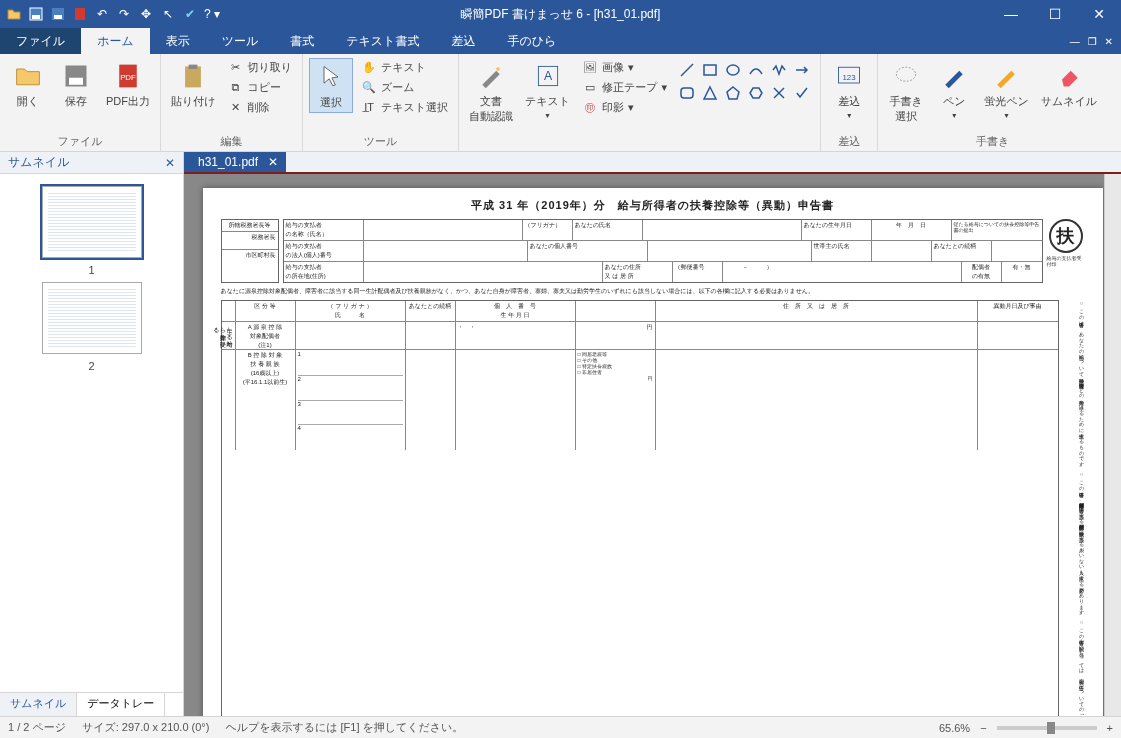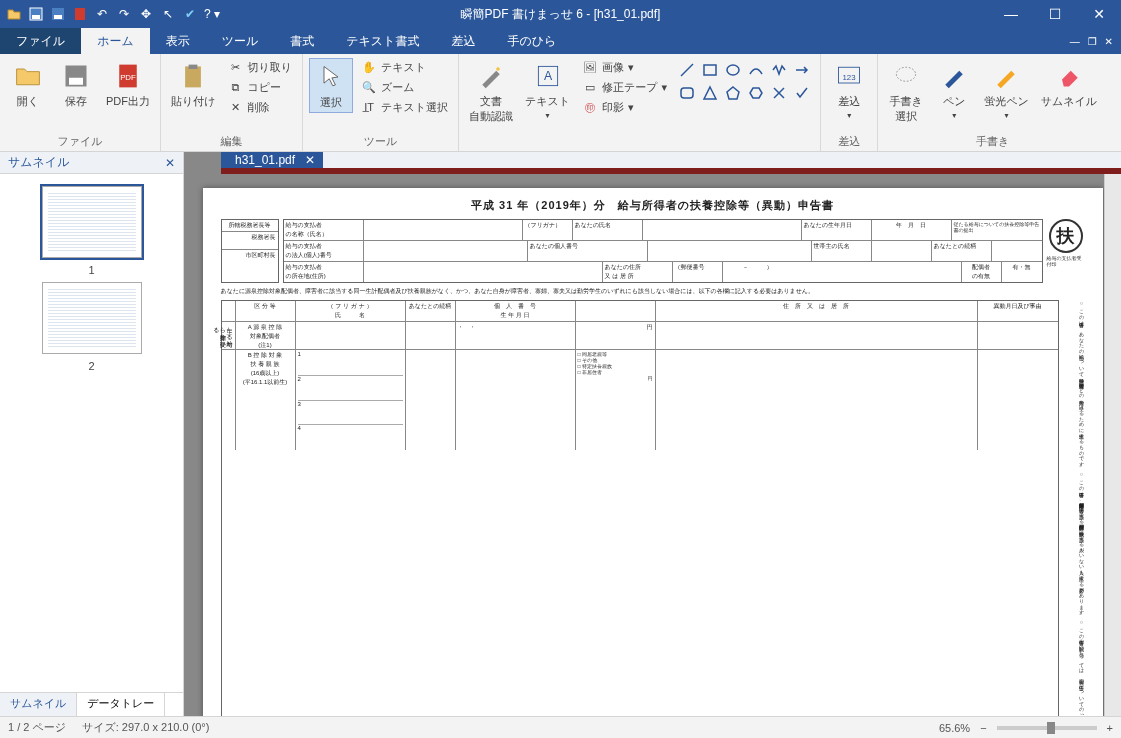--- a/index.html
+++ b/index.html
@@ -43,21 +43,21 @@
 .thumbs { flex: 1; overflow: auto; padding: 12px 0; display: flex; flex-direction: column; align-items: center; gap: 6px; }
 .thumb { width: 100px; height: 72px; background: #fff; border: 1px solid #aaa; position: relative; display: flex; align-items: center; justify-content: center; }
 .thumb.sel { outline: 2px solid #2b579a; }
 .thumbnum { font-size: 11px; color: #444; }
 .thumb .mini { width: 88px; height: 58px; background: repeating-linear-gradient(#dde5f0 0 1px, #fff 1px 3px); }
 .sidetabs { height: 24px; border-top: 1px solid #d5d5d5; display: flex; font-size: 11px; }
 .sidetabs div { padding: 3px 10px; border-right: 1px solid #d5d5d5; cursor: pointer; }
 .sidetabs div.active { background: #eef2f7; color: #2b579a; }
 
 .docarea { flex: 1; display: flex; flex-direction: column; background: #888; min-width: 0; }
-.doctabs { height: 22px; background: #eef2f7; border-bottom: 6px solid #7f1d1d; display: flex; align-items: stretch; margin-left: 37px; }
+.doctabs { height: 22px; background: #eef2f7; border-bottom: 2px solid #7f1d1d; display: flex; align-items: stretch; }
 .doctab { background: #2b579a; color: #fff; display: flex; align-items: center; gap: 10px; padding: 0 8px 0 14px; font-size: 12px; }
 .viewport { flex: 1; overflow: auto; display: flex; align-items: flex-start; justify-content: center; padding: 14px; position: relative; }
 .viewport::after { content: ""; position: absolute; right: 0; top: 0; bottom: 0; width: 16px; background: #e8e8e8; border-left: 1px solid #ccc; }
 .page { width: 900px; height: 636px; background: #fff; box-shadow: 0 0 6px rgba(0,0,0,0.4); padding: 10px 18px; font-size: 7px; color: #222; display: flex; flex-direction: column; gap: 2px; }
 .page .doctitle { text-align: center; font-size: 11px; font-weight: bold; letter-spacing: 1px; margin-bottom: 4px; }
 .formblk { border: 1px solid #666; display: flex; flex-direction: column; }
 .formblk .r { display: flex; border-bottom: 1px solid #888; min-height: 12px; }
 .formblk .r:last-child { border-bottom: none; }
 .formblk .c { border-right: 1px solid #888; padding: 1px 2px; font-size: 6px; }
 .formblk .c:last-child { border-right: none; }
@@ -507,20 +507,21 @@
         </div>
 
       </div>
     </div>
   </div>
 </div>
 
 <div class="status">
   <span>1 / 2 ページ</span>
   <span>サイズ: 297.0 x 210.0 (0°)</span>
+  <span>ヘルプを表示するには [F1] を押してください。</span>
   <div class="r">
     <span>65.6%</span>
     <span>−</span>
     <div class="zoomslider">
         <div class="knob"></div>
       </div>
     <span>+</span>
   </div>
 </div>
 

